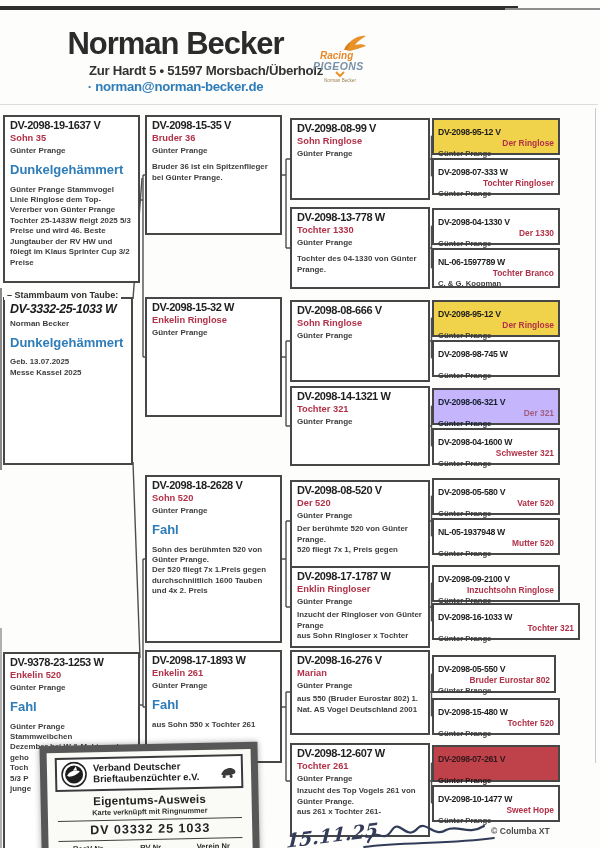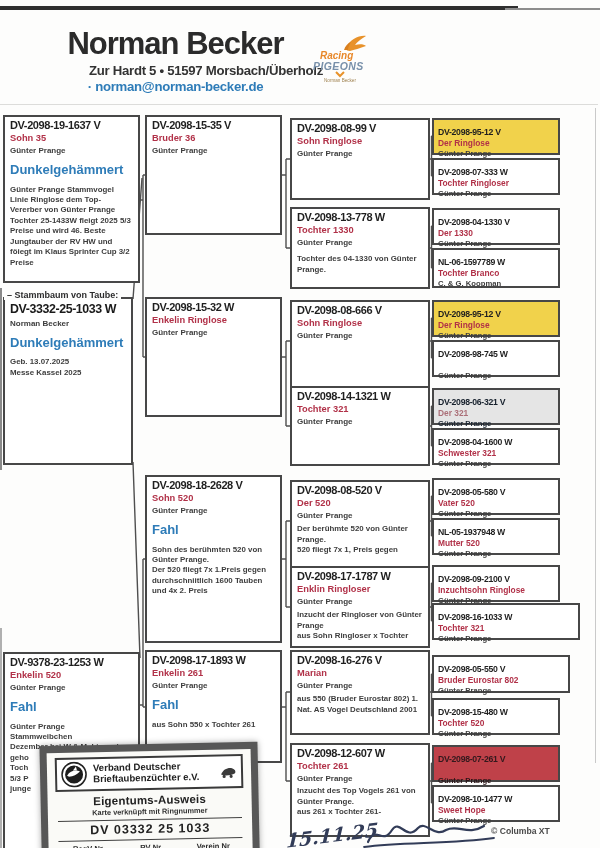--- a/index.html
+++ b/index.html
@@ -15,34 +15,34 @@
   
   .hdr{position:absolute;left:28px;top:28px;width:295px;text-align:center;z-index:2;}
   .hdr-name{font-size:31px;font-weight:bold;color:#2b2b2b;letter-spacing:-1px;line-height:1.05;}
   .hdr-addr{font-size:13.2px;font-weight:bold;color:#333;margin-top:2px;letter-spacing:-0.3px;text-align:right;}
   .hdr-mail{font-size:13.2px;font-weight:bold;color:#2e7cb8;margin-top:1px;letter-spacing:-0.3px;}
   .logo{position:absolute;left:310px;top:34px;width:60px;height:50px;z-index:2;}
   
   .box{position:absolute;background:#fff;border:2px solid #474747;padding:2px 5px;
        box-sizing:border-box;z-index:2;}
   .ring{font-size:11px;font-weight:bold;color:#1f1f1f;letter-spacing:-0.4px;white-space:nowrap;line-height:1.25;}
-  .ring-lg{font-size:12.4px;font-weight:bold;color:#1a1a1a;letter-spacing:-0.4px;white-space:nowrap;line-height:1.3;}
+  .ring-lg{font-size:12.4px;font-weight:bold;color:#1a1a1a;letter-spacing:-0.4px;white-space:nowrap;line-height:1.3;font-style:italic;}
   .name{font-size:9.3px;font-weight:bold;color:#b13148;line-height:1.25;}
   .breeder{font-size:8px;font-weight:bold;color:#3d3d3d;margin-top:2px;line-height:1.25;}
   .colorlab{font-size:13px;font-weight:bold;color:#2e7cb8;margin-top:6px;line-height:1.25;}
   .notes{font-size:7.9px;font-weight:bold;color:#3d3d3d;margin-top:6px;line-height:1.32;white-space:pre-line;}
   .subject-label{position:absolute;top:-9px;left:-1px;background:#fdfdfc;font-size:9px;font-weight:bold;
        color:#2c2c2c;padding:0 3px;white-space:nowrap;}
   
   .gg{padding:7px 4px;}
   .gg .ring{font-size:8.7px;letter-spacing:-0.3px;}
-  .gg .name{font-size:8.4px;min-height:11px;}
+  .gg .name{font-size:8.4px;min-height:11px;text-align:right;}
   .gg .breeder{font-size:7.7px;margin-top:0;}
   .bg-yellow{background:#f1d24b;}
-  .bg-blue{background:#e5e5e5;}
+  .bg-blue{background:#c4b5fd;}
   .bg-blue .ring{color:#16202c;}
   .bg-blue .name{color:#8c2f3c;opacity:.65;}
   .bg-blue .breeder{color:#1d2733;}
   .bg-red{background:#bf4149;}
   .bg-red .ring{color:#33191d;}
   .bg-red .name{color:#7c2830;opacity:.35;}
   .bg-red .breeder{color:#2a1417;}
   svg.connectors{position:absolute;left:0;top:0;z-index:1;}
   
   .card{position:absolute;left:41px;top:744px;width:218px;height:150px;background:#575757;
@@ -138,20 +138,21 @@
 geho
 Toch
 5/3 P
 junge</div>
   </div>
 
   <div class="box" style="left:145px;top:115px;width:137px;height:120px">
     <div class="ring">DV-2098-15-35 V</div>
     <div class="name">Bruder 36</div>
     <div class="breeder">Günter Prange</div>
+    <div class="notes">Bruder 36 ist ein Spitzenflieger bei Günter Prange.</div>
   </div>
   <div class="box" style="left:145px;top:297px;width:137px;height:120px">
     <div class="ring">DV-2098-15-32 W</div>
     <div class="name">Enkelin Ringlose</div>
     <div class="breeder">Günter Prange</div>
   </div>
   <div class="box" style="left:145px;top:475px;width:137px;height:168px">
     <div class="ring">DV-2098-18-2628 V</div>
     <div class="name">Sohn 520</div>
     <div class="breeder">Günter Prange</div>
@@ -171,21 +172,21 @@
     <div class="ring">DV-2098-08-99 V</div>
     <div class="name">Sohn Ringlose</div>
     <div class="breeder">Günter Prange</div>
   </div>
   <div class="box" style="left:290px;top:207px;width:140px;height:82px">
     <div class="ring">DV-2098-13-778 W</div>
     <div class="name">Tochter 1330</div>
     <div class="breeder">Günter Prange</div>
     <div class="notes">Tochter des 04-1330 von Günter Prange.</div>
   </div>
-  <div class="box" style="left:290px;top:300px;width:140px;height:98px">
+  <div class="box" style="left:290px;top:300px;width:140px;height:82px">
     <div class="ring">DV-2098-08-666 V</div>
     <div class="name">Sohn Ringlose</div>
     <div class="breeder">Günter Prange</div>
   </div>
   <div class="box" style="left:290px;top:386px;width:140px;height:80px">
     <div class="ring">DV-2098-14-1321 W</div>
     <div class="name">Tochter 321</div>
     <div class="breeder">Günter Prange</div>
   </div>
   <div class="box" style="left:290px;top:480px;width:140px;height:90px">
@@ -269,21 +270,21 @@
   <div class="box gg" style="left:432px;top:565px;width:128px;height:37px">
     <div class="ring">DV-2098-09-2100 V</div>
     <div class="name">Inzuchtsohn Ringlose</div>
     <div class="breeder">Günter Prange</div>
   </div>
   <div class="box gg" style="left:432px;top:603px;width:148px;height:37px">
     <div class="ring">DV-2098-16-1033 W</div>
     <div class="name">Tochter 321</div>
     <div class="breeder">Günter Prange</div>
   </div>
-  <div class="box gg" style="left:432px;top:655px;width:138px;height:38px">
+  <div class="box gg" style="left:432px;top:655px;width:124px;height:38px">
     <div class="ring">DV-2098-05-550 V</div>
     <div class="name">Bruder Eurostar 802</div>
     <div class="breeder">Günter Prange</div>
   </div>
   <div class="box gg" style="left:432px;top:698px;width:128px;height:37px">
     <div class="ring">DV-2098-15-480 W</div>
     <div class="name">Tochter 520</div>
     <div class="breeder">Günter Prange</div>
   </div>
   <div class="box gg bg-red" style="left:432px;top:745px;width:128px;height:37px">

